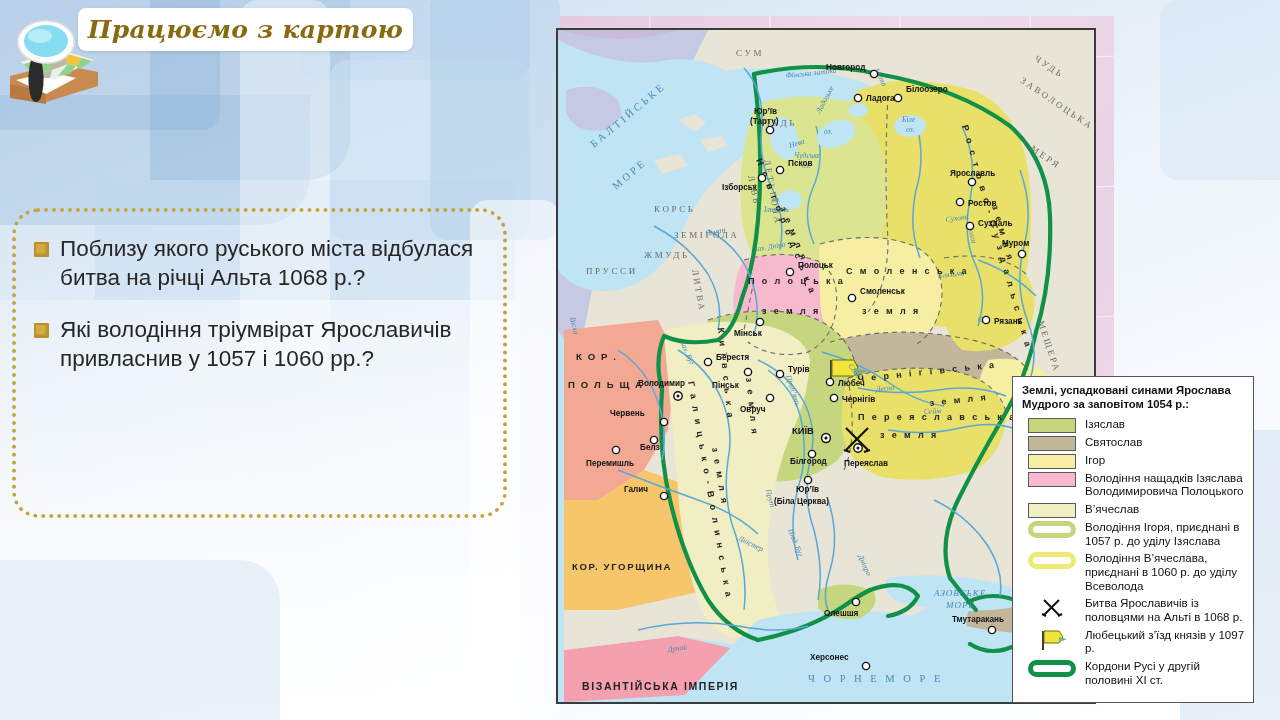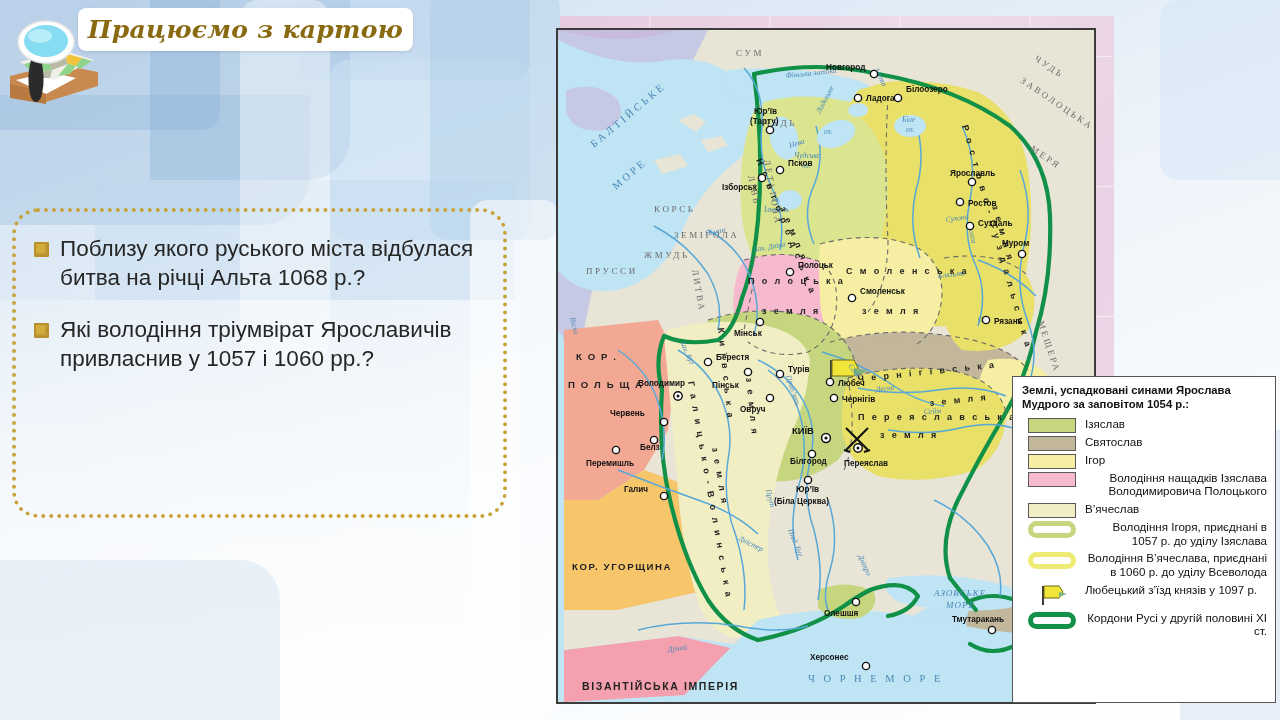--- a/index.html
+++ b/index.html
@@ -77,34 +77,34 @@
   }
   #map-deco svg { position:absolute; left:0; top:0; }
   #map-frame {
     position:absolute; left:12px; top:12px; width:540px; height:676px;
     border:2px solid #3b3b3b; background:#cfe9f6; overflow:hidden;
   }
   #map-frame svg { display:block; }
 
   
   #legend {
-    position:absolute; left:1012px; top:376px; width:264px; height:327px;
+    position:absolute; left:1012px; top:376px; width:242px; height:327px;
     background:#ffffff; border:1.5px solid #555; padding:7px 8px 6px 9px;
   }
   #legend-title { font-size:11.3px; line-height:1.22; color:#111; font-weight:bold; margin-bottom:5px; }
   .leg-row { display:flex; align-items:flex-start; margin-bottom:2px; }
   .leg-sw {
     flex:0 0 auto; width:48px; height:15px; border:1.3px solid #5a5a5a;
     margin:1px 9px 0 6px;
   }
   .leg-cap {
     flex:0 0 auto; width:48px; height:17px; border-radius:9px;
     margin:1px 9px 0 6px; background:#fff;
   }
-  .leg-lbl { font-size:11.6px; line-height:1.18; color:#111;text-align:right; }
+  .leg-lbl { font-size:11.6px; line-height:1.18; color:#111; }
   .leg-sym { flex:0 0 auto; width:48px; height:24px; margin:0 9px 0 6px;
              display:flex; align-items:center; justify-content:center; }
   .leg-row.tall { margin-bottom:4px; }
 
   
   .city { font-family:"Liberation Sans",sans-serif; font-weight:bold; font-size:8.2px; fill:#111; }
   .land { font-family:"Liberation Sans",sans-serif; font-weight:bold; font-size:9px; fill:#222; letter-spacing:2.4px;}
   .tribe{ font-family:"Liberation Serif",serif; font-size:9px; fill:#6b6b6b; letter-spacing:2.6px;}
   .water{ font-family:"Liberation Serif",serif; font-style:italic; font-size:7.6px; fill:#4a88b8;}
   .sea  { font-family:"Liberation Serif",serif; font-size:10.5px; fill:#4a88b8; letter-spacing:3px;}
@@ -560,20 +560,32 @@
 
     <div class="leg-row tall">
       <span class="leg-cap" style="border:5px solid #c6d67e"></span>
       <span class="leg-lbl">Володіння Ігоря, приєднані в 1057 р. до уділу Ізяслава</span>
     </div>
     <div class="leg-row tall">
       <span class="leg-cap" style="border:5px solid #edeb73"></span>
       <span class="leg-lbl">Володіння В’ячеслава, приєднані в 1060 р. до уділу Всеволода</span>
     </div>
 
+    <div class="leg-row tall">
+      <span class="leg-sym">
+        <svg width="24" height="24" viewBox="0 0 24 24">
+          <g stroke="#111" stroke-width="2" fill="none">
+            <path d="M4 4 L19 19"></path>
+              <path d="M19 4 L4 19"></path>
+            <path d="M2 18 L6 20 M22 18 L18 20"></path>
+          </g>
+        </svg>
+      </span>
+      <span class="leg-lbl">Битва Ярославичів із половцями на Альті в 1068 р.</span>
+    </div>
 
     <div class="leg-row tall">
       <span class="leg-sym">
         <svg width="30" height="24" viewBox="0 0 30 24">
           <rect x="5" y="3" width="2" height="19" fill="#3a3a3a"></rect>
           <path d="M7 3 L22 3 L26 9 L22 15 L7 15 Z" fill="#f2e53a" stroke="#6e6a10" stroke-width="1"></path>
           <path d="M22 9 L30 11 L22 14 Z" fill="#7cb27a"></path>
         </svg>
       </span>
       <span class="leg-lbl">Любецький з’їзд князів у 1097 р.</span>

